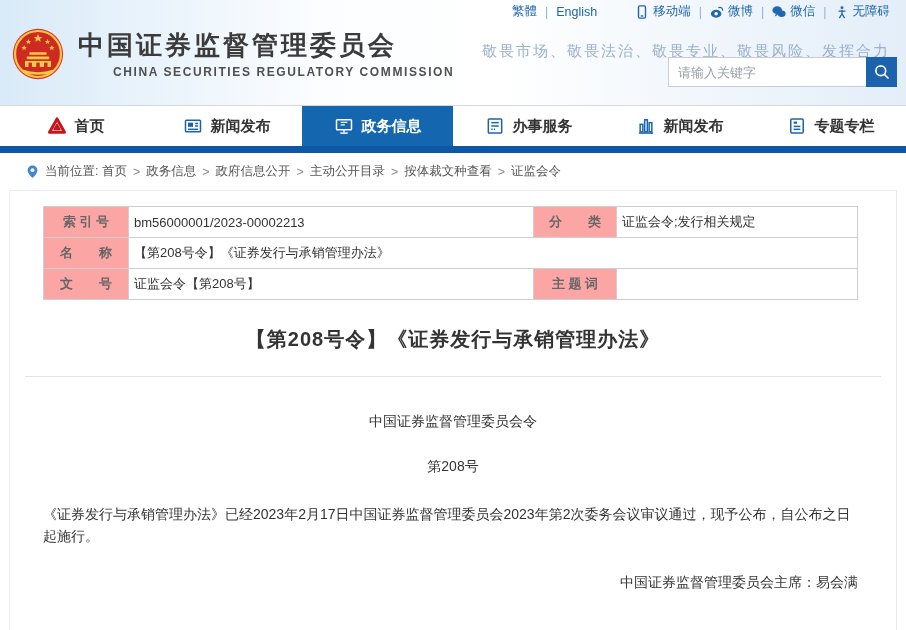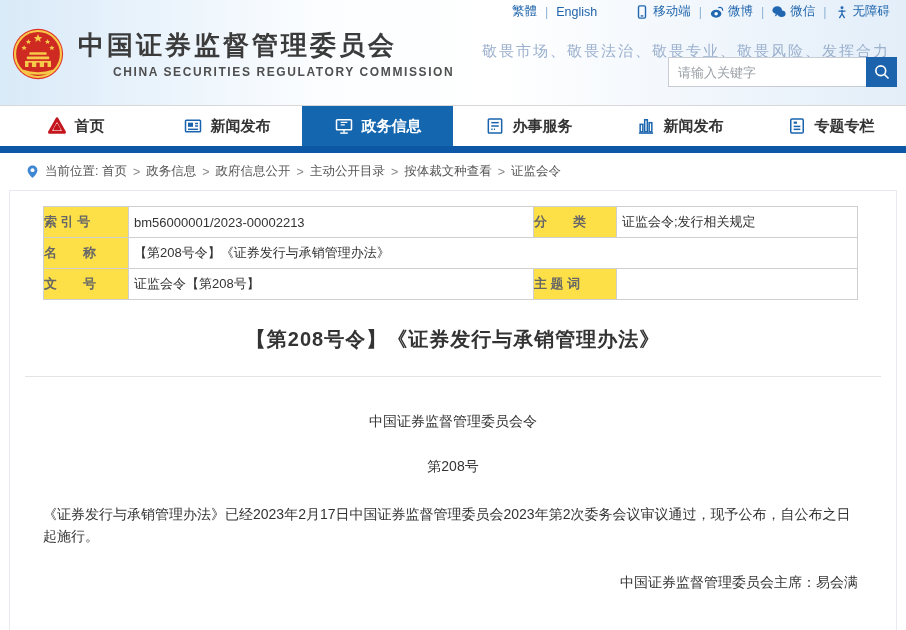--- a/index.html
+++ b/index.html
@@ -52,21 +52,21 @@
   .breadcrumb a { color:#555; text-decoration:none; cursor:pointer; }
   .breadcrumb .bsep { margin:0 6px; color:#888; }
 
   
   .card { position:absolute; left:9px; top:190px; width:888px; height:440px;
     background:#fff; border:1px solid #e7ebf0; border-bottom:none; }
 
   table.doc-table { border-collapse:collapse; margin:15px 0 0 33px; width:815px;
     font-size:13px; table-layout:fixed; }
   table.doc-table td { border:1px solid #cfcfcf; height:31px; }
-  td.lab { background:#fde047; color:#666; font-weight:bold; text-align:left; }
+  td.lab { background:#fca5a5; color:#666; font-weight:bold; text-align:center; }
   td.val { padding-left:5px; color:#333; }
 
   .article-title { margin-top:26px; text-align:center; font-size:20px; font-weight:bold;
     color:#333; letter-spacing:1px; }
   .divider { margin:23px 15px 0 15px; border-top:1px solid #e4e4e4; height:0; }
   .org-line { margin-top:36px; text-align:center; font-size:14px; }
   .num-line { margin-top:27px; text-align:center; font-size:14px; }
   .para { margin:27px 36px 0 33px; font-size:14px; line-height:1.6; }
   .sig { margin:26px 38px 0 0; text-align:right; font-size:14px; }
 </style>

